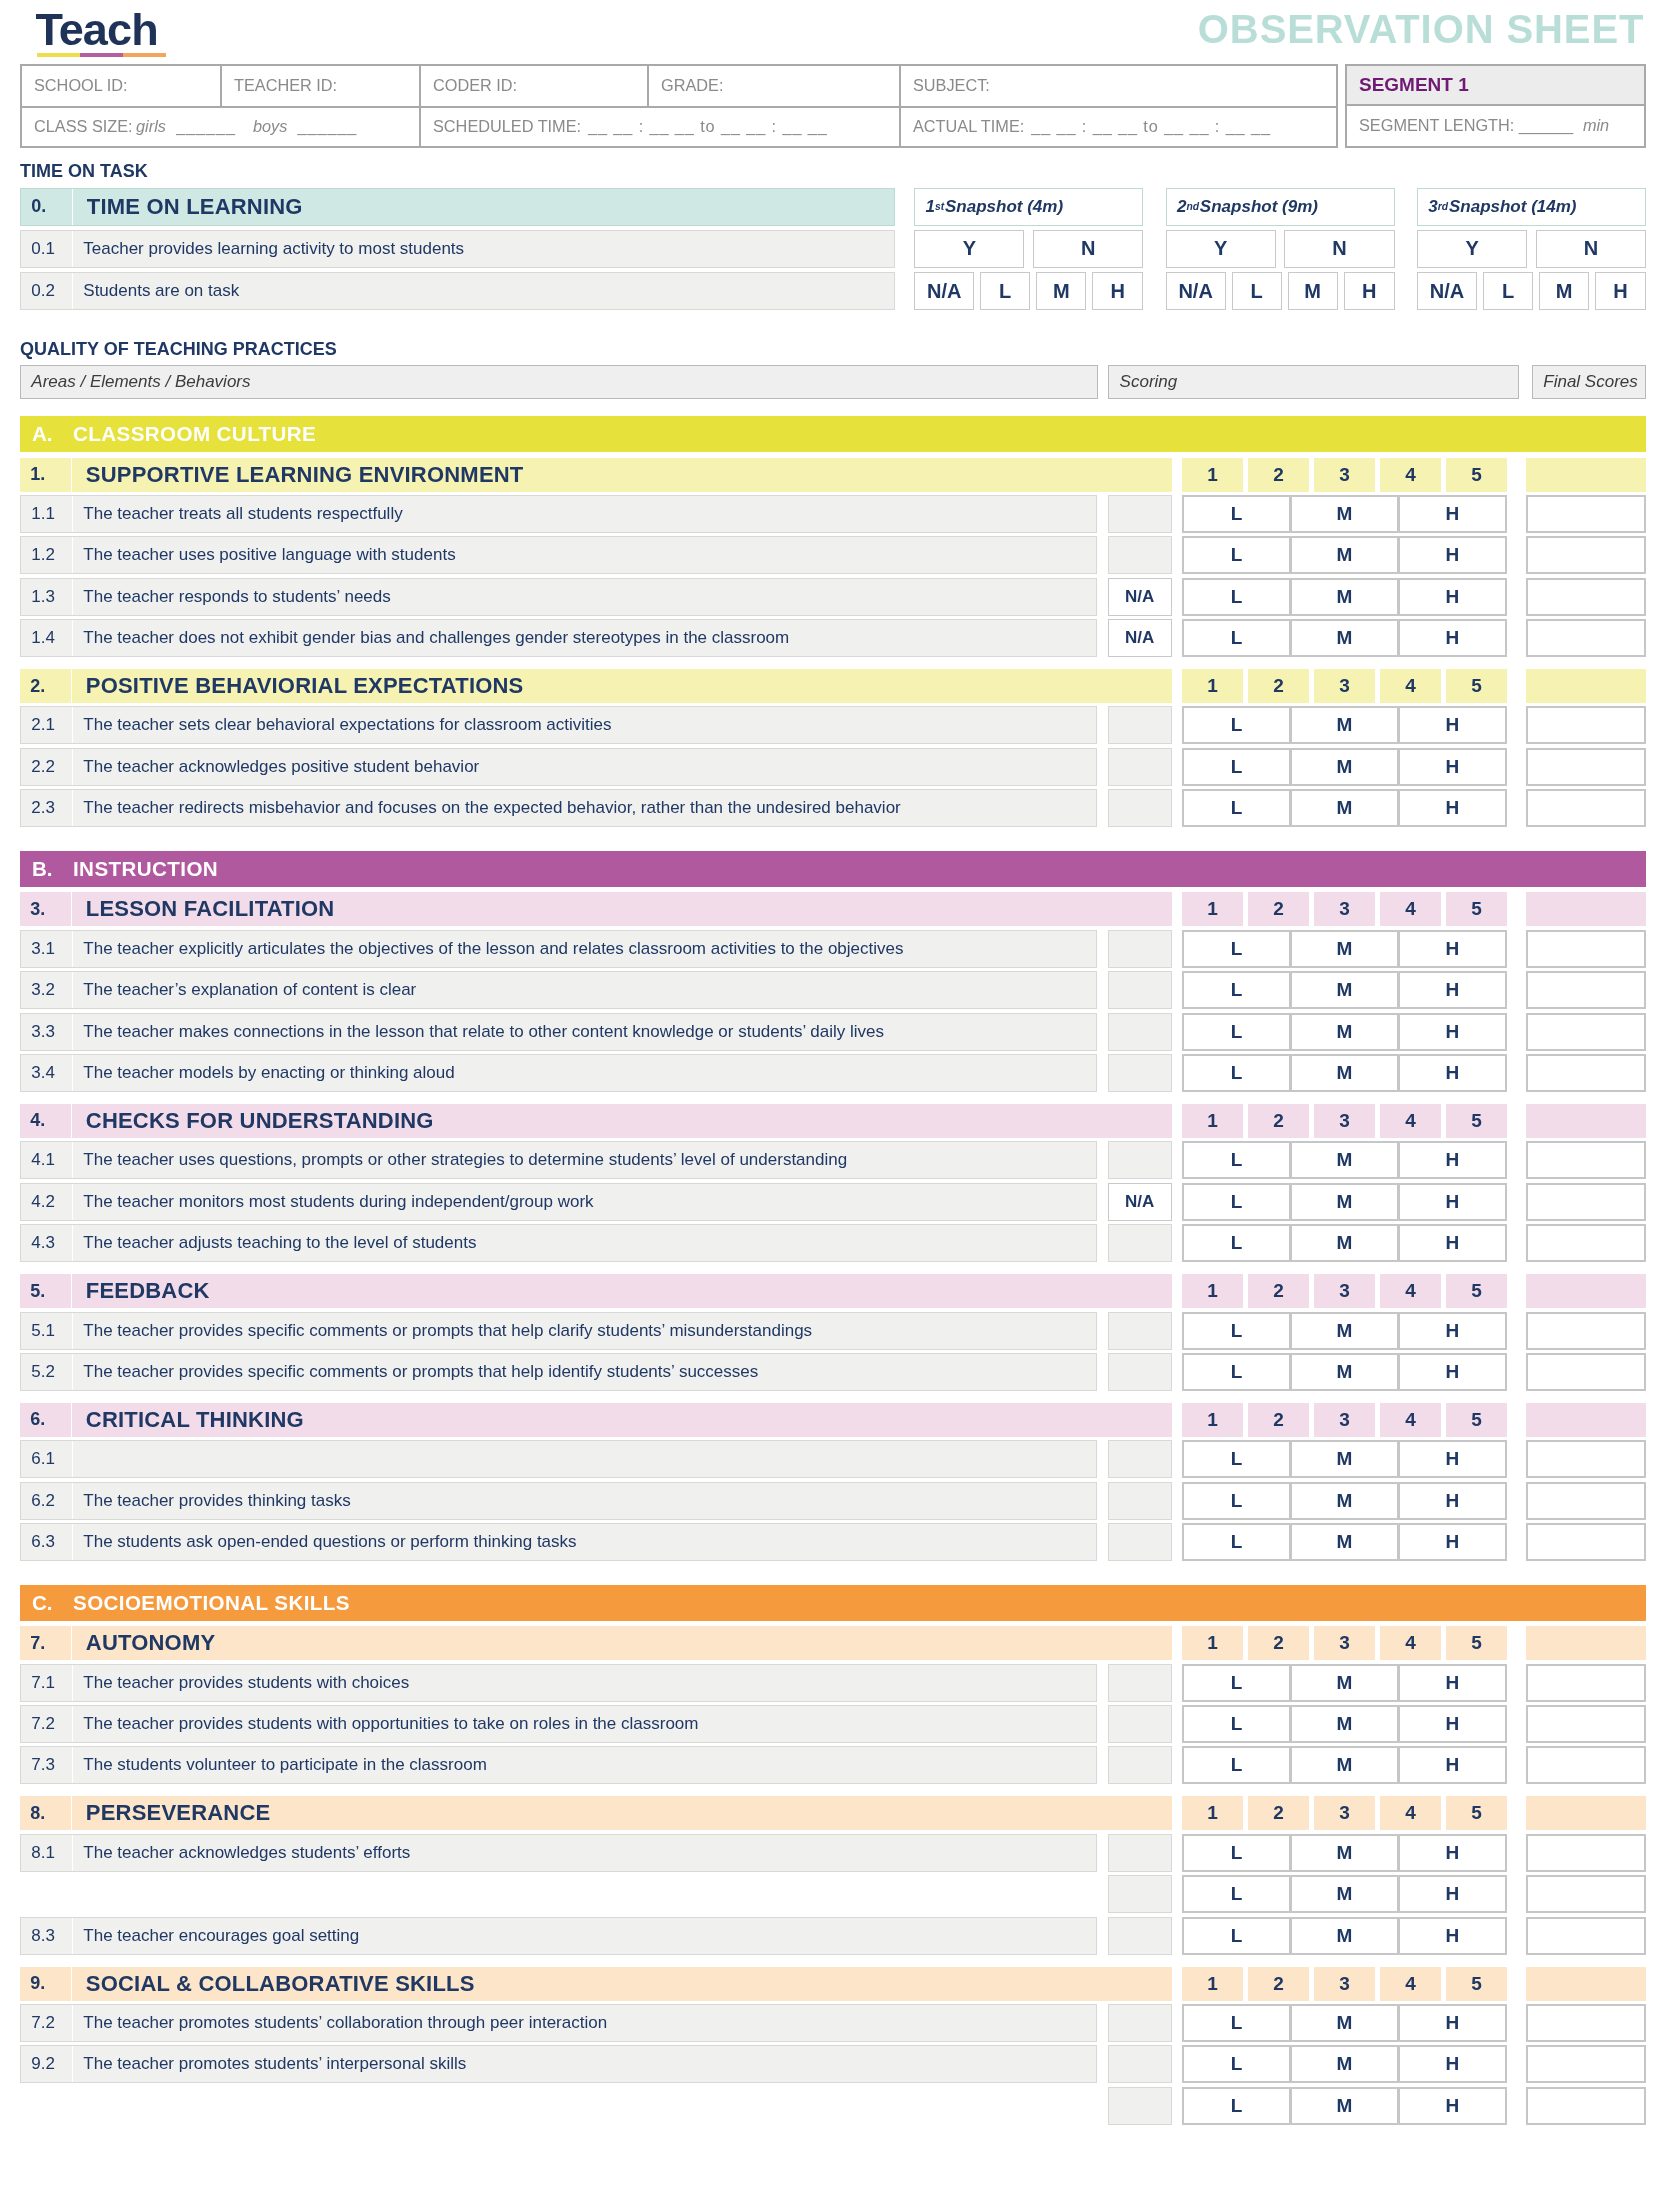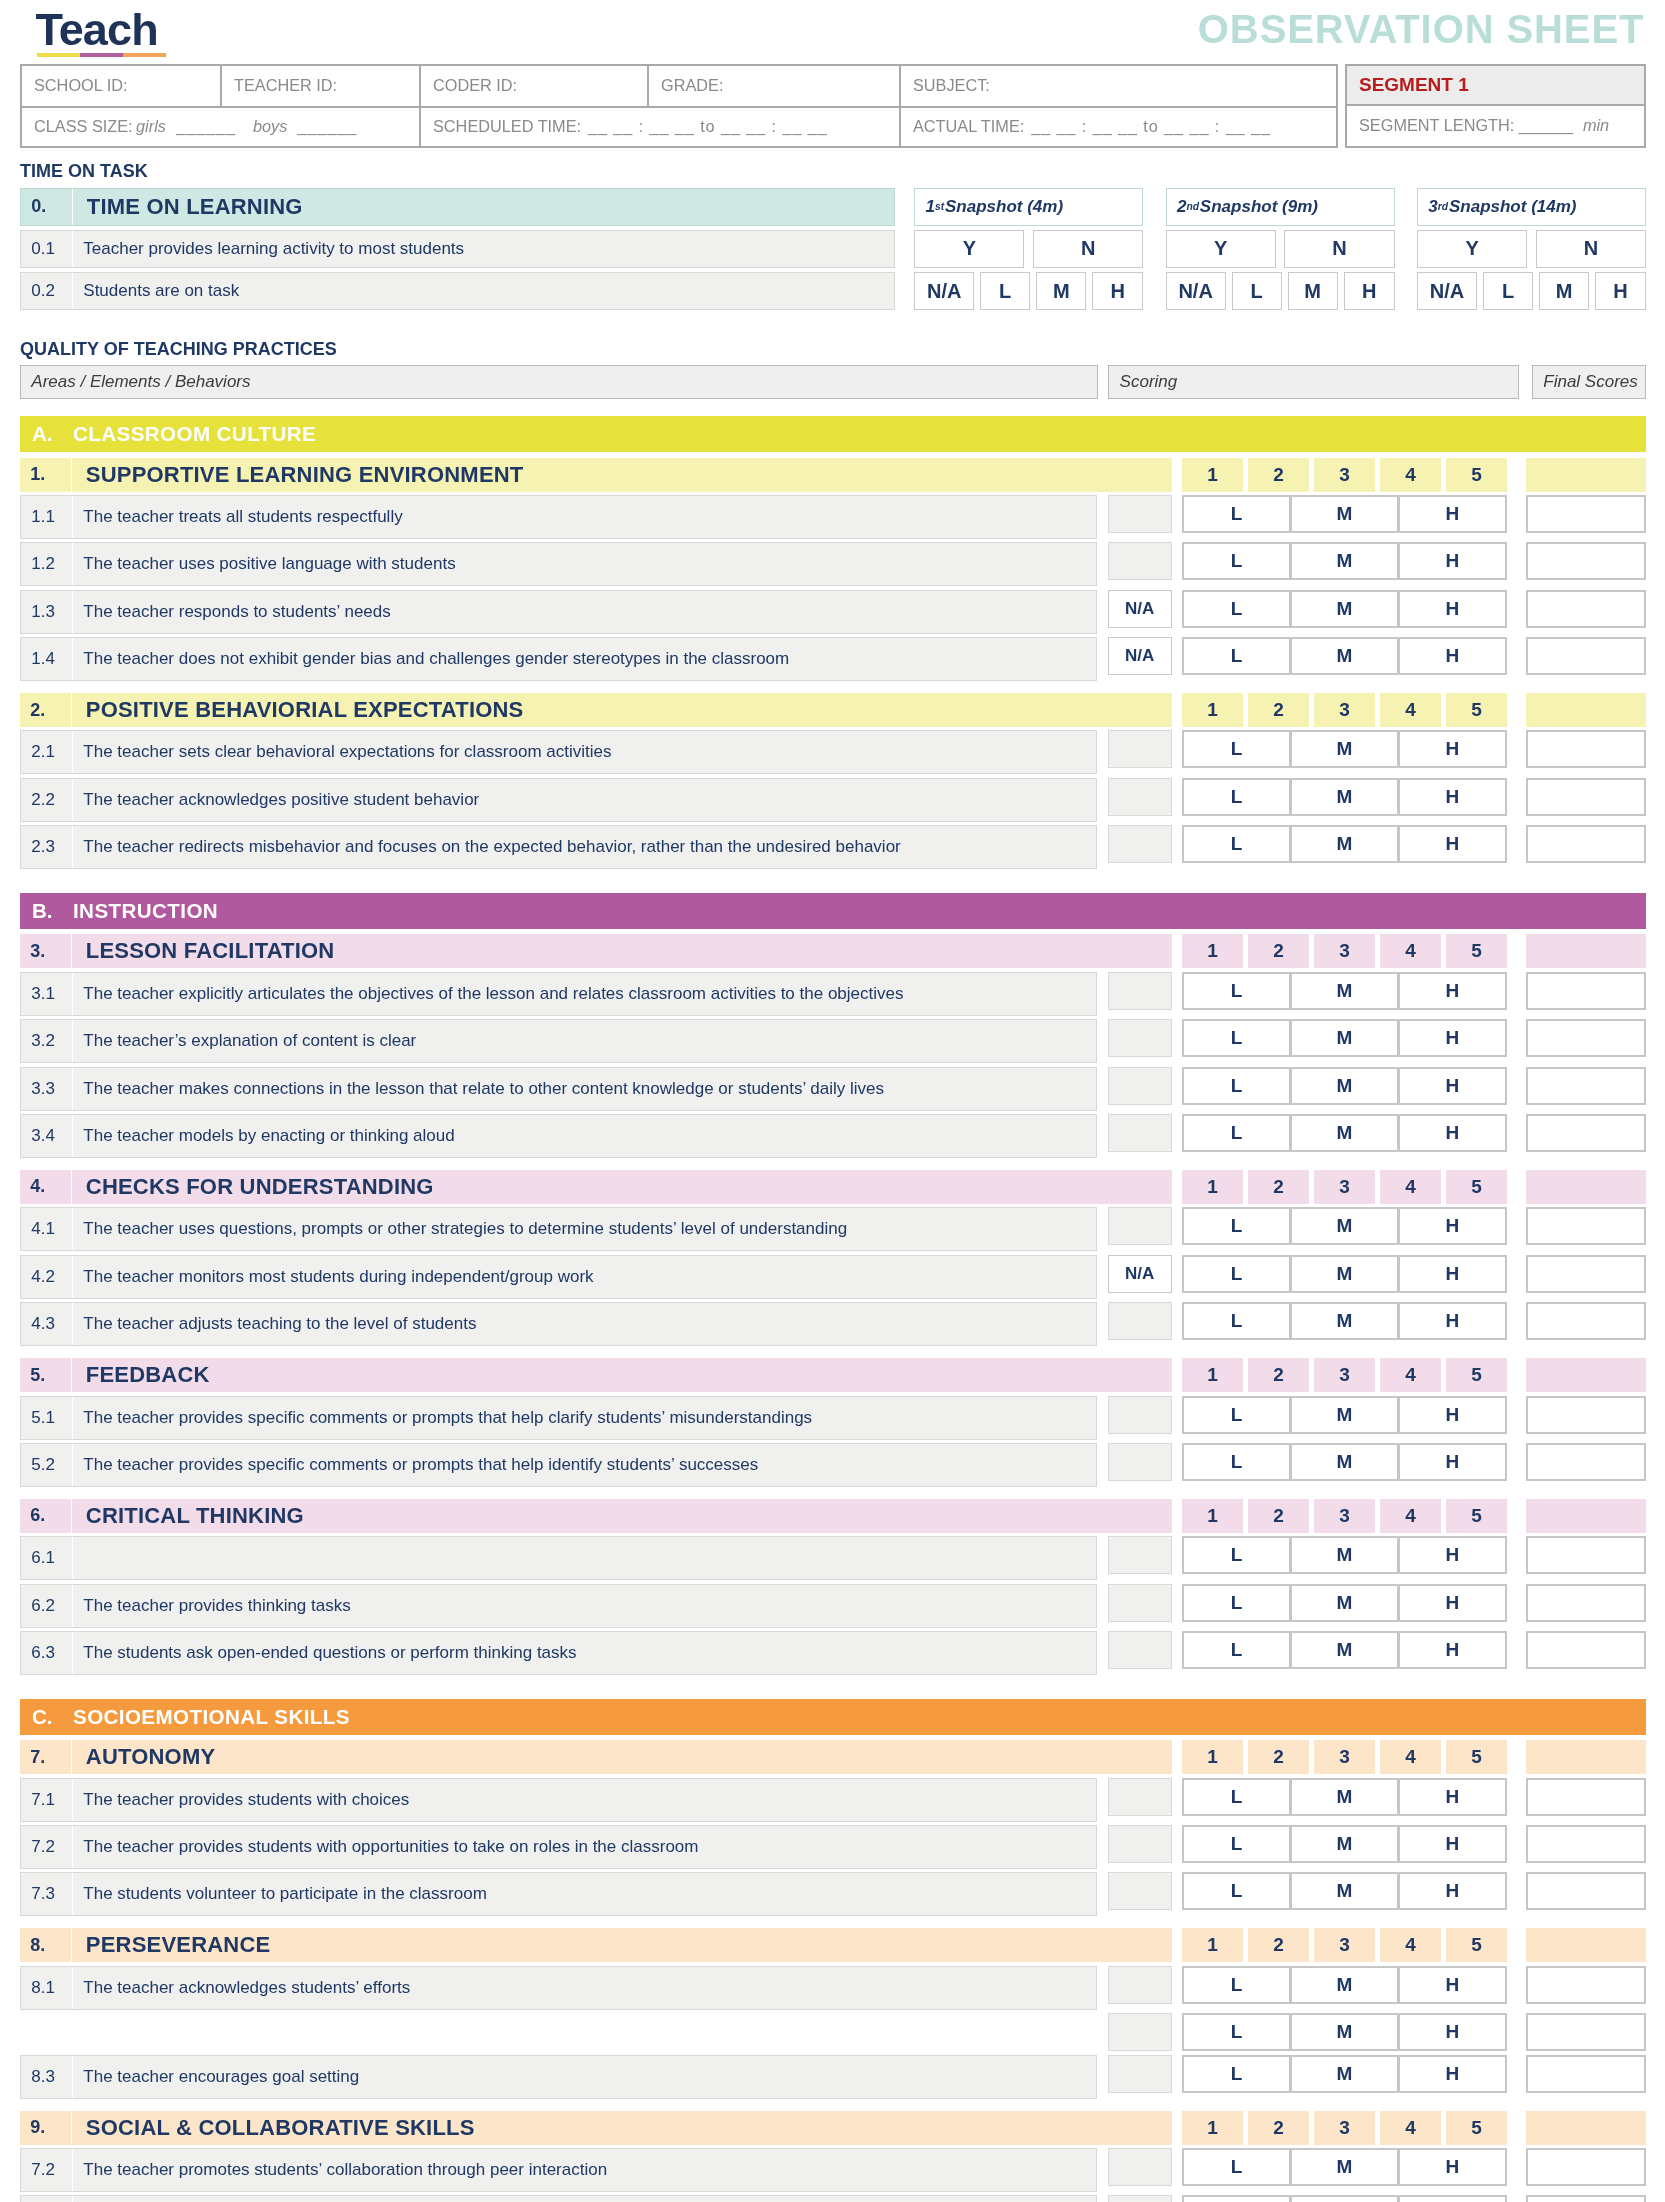--- a/index.html
+++ b/index.html
@@ -35,21 +35,21 @@
   .info-main{border:2.6px solid var(--info-border);}
   .info-r1{display:grid;grid-template-columns:198px 199px 228px 252px 1fr;height:40px;}
   .info-r2{display:grid;grid-template-columns:397px 480px 1fr;height:40px;border-top:2.6px solid var(--info-border);}
   .info-cell{display:flex;align-items:center;padding-left:12px;font-size:16.3px;color:var(--label-grey);background:#fff;white-space:nowrap;overflow:hidden;}
   .info-cell + .info-cell{border-left:2.6px solid var(--info-border);}
   .info-cell i{font-style:italic;margin:0 3.4px;}
   .info-cell .blank{margin-left:6.9px;letter-spacing:0.9px;}
   .info-side{display:flex;flex-direction:column;border:2.6px solid var(--info-border);}
   .seg-cell{height:40px;display:flex;align-items:center;padding-left:12px;background:#fff;}
   .seg-cell.first{border-bottom:2.6px solid var(--info-border);background:#ececec;}
-  .seg-title{font-size:19px;font-weight:600;color:#b91c1c;}
+  .seg-title{font-size:19px;font-weight:600;color:#701a75;}
   .seg-len{font-size:16.3px;color:var(--label-grey);}
   .seg-len i{font-style:italic;margin-left:5.2px;}
 
   
   .h-label{font-size:18px;font-weight:700;color:var(--navy);margin:13.8px 0 5.2px 0;}
   .h-label.q{margin-top:29px;}
 
   
   .trow{display:grid;grid-template-columns:52px 1fr 19px 229px 22.4px 229px 22.4px 229px;margin-bottom:4.3px;}
   .trow > *{min-width:0;}
@@ -74,21 +74,21 @@
   .banner{height:36px;display:flex;align-items:center;margin-bottom:5.2px;}
   .banner .bletter{width:41px;padding-left:12px;font-size:20.6px;font-weight:700;color:#ffffff;}
   .banner .btitle{padding-left:12px;font-size:20.6px;font-weight:700;color:#ffffff;letter-spacing:0.4px;}
   .qrow{display:grid;grid-template-columns:52px 1fr 11.2px 64px 10.3px 325px 19px 120px;margin-bottom:3.4px;}
   .qrow > *{min-width:0;}
   .sec-head-left{grid-column:1/5;display:grid;grid-template-columns:52px 1fr;height:34px;}
   .sec-head-left .numcell{border-right:1.7px solid #ffffff;}
   .score-head{display:grid;grid-template-columns:repeat(5,1fr);column-gap:5.2px;height:34px;}
   .score-head .scol{display:flex;align-items:center;justify-content:center;font-size:19px;font-weight:700;color:var(--navy);}
   .final-head{height:34px;}
-  .beh-row{grid-column:1/3;display:grid;grid-template-columns:52px 1fr;background:var(--row-bg);height:44px;border:1.7px solid var(--row-border);}
+  .beh-row{grid-column:1/3;display:grid;grid-template-columns:52px 1fr;background:var(--row-bg);height:38px;border:1.7px solid var(--row-border);}
   .beh-row .rnum{display:flex;align-items:center;padding-left:10.3px;font-size:17px;color:var(--navy);border-right:1.7px solid #ffffff;}
   .beh-row .rtext{display:flex;align-items:center;padding-left:10.3px;font-size:17px;color:var(--navy);white-space:nowrap;overflow:hidden;}
   .na-slot{height:38px;}
   .na-slot.empty{background:var(--row-bg);border:1.7px solid var(--row-border);}
   .na-slot.has-na{background:#fff;border:1.7px solid #c9c9c9;display:flex;align-items:center;justify-content:center;font-size:17px;font-weight:700;color:var(--navy);}
   .lmh{display:grid;grid-template-columns:1fr 1fr 1fr;height:38px;border:2.6px solid var(--cell-border);background:var(--cell-border);column-gap:2.6px;}
   .lmh .lmh-cell{background:#fff;display:flex;align-items:center;justify-content:center;font-size:19px;font-weight:700;color:var(--navy);}
   .final-cell{height:38px;background:#fff;border:2.6px solid var(--cell-border);}
   .sec-gap{height:8.6px;}
   .dom-gap{height:20.6px;}

